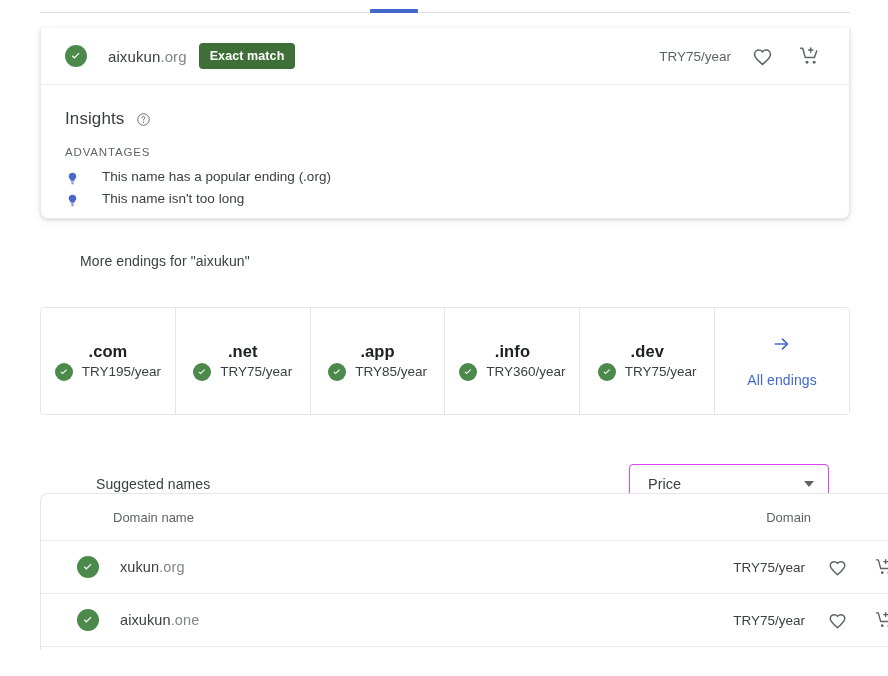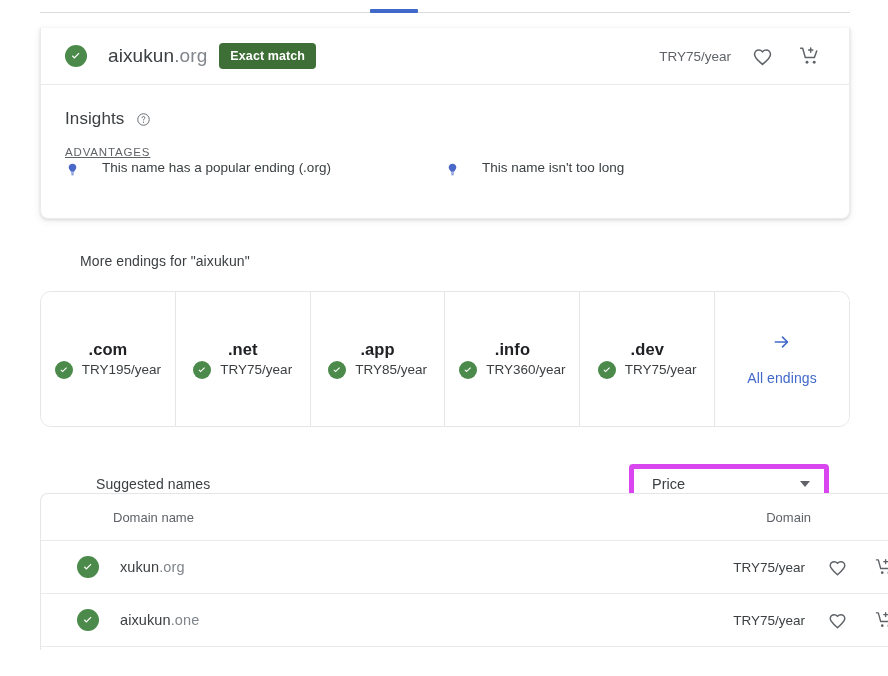--- a/index.html
+++ b/index.html
@@ -75,21 +75,21 @@
     background: #4b8a4b;
     display: flex;
     align-items: center;
     justify-content: center;
     flex: 0 0 auto;
   }
   .check-circle svg { display: block; }
 
   .domain-text {
     margin-left: 21px;
-    font-size: 19px;
+    font-size: 15px;
     color: #3c4043;
     letter-spacing: .1px;
     white-space: nowrap;
   }
   .domain-text .tld { color: #80868b; }
 
   .badge-exact {
     margin-left: 12px;
     background: #3e6f37;
     color: #ffffff;
@@ -136,26 +136,26 @@
     letter-spacing: .1px;
   }
   .help-icon { margin-left: 12px; display: flex; align-items: center; }
 
   .adv-label {
     margin-top: 17px;
     font-size: 11.5px;
     color: #5f6368;
     letter-spacing: .85px;
     font-weight: normal;
-    text-decoration: underline;
   }
 
   .adv-list {
-    margin-top: 2px;
-    display: flex;
+    margin-top: 11px;
+    display: flex;
+    flex-direction: column;
   }
   .adv-item {
     display: flex;
     align-items: flex-start;
     width: 400px;
   }
   .bulb { flex: 0 0 auto; margin-top: 1px; }
   .adv-text {
     margin-left: 22px;
     font-size: 13.5px;
@@ -169,25 +169,25 @@
     left: 80px;
     top: 253px;
     font-size: 14px;
     color: #3c4043;
     letter-spacing: .1px;
   }
 
   .tld-group {
     position: absolute;
     left: 40px;
-    top: 291px;
+    top: 307px;
     width: 810px;
-    height: 136px;
+    height: 108px;
     border: 1px solid #e4e6e8;
-    border-radius: 11px;
+    border-radius: 4px;
     background: #ffffff;
     display: flex;
     overflow: hidden;
   }
   .tld-cell {
     flex: 1 1 0;
     border-right: 1px solid #e4e6e8;
     display: flex;
     flex-direction: column;
     align-items: center;
@@ -240,21 +240,21 @@
     color: #3c4043;
     letter-spacing: .1px;
   }
 
   .sort-select {
     position: absolute;
     left: 629px;
     top: 464px;
     width: 200px;
     height: 39px;
-    border: 5px solid #d946ef;
+    border: 1px solid #d946ef;
     border-radius: 4px;
     background: #ffffff;
     display: flex;
     align-items: center;
     padding: 0 14px 0 18px;
   }
   .sort-value {
     font-size: 14.5px;
     color: #3c4043;
     flex: 1 1 auto;

